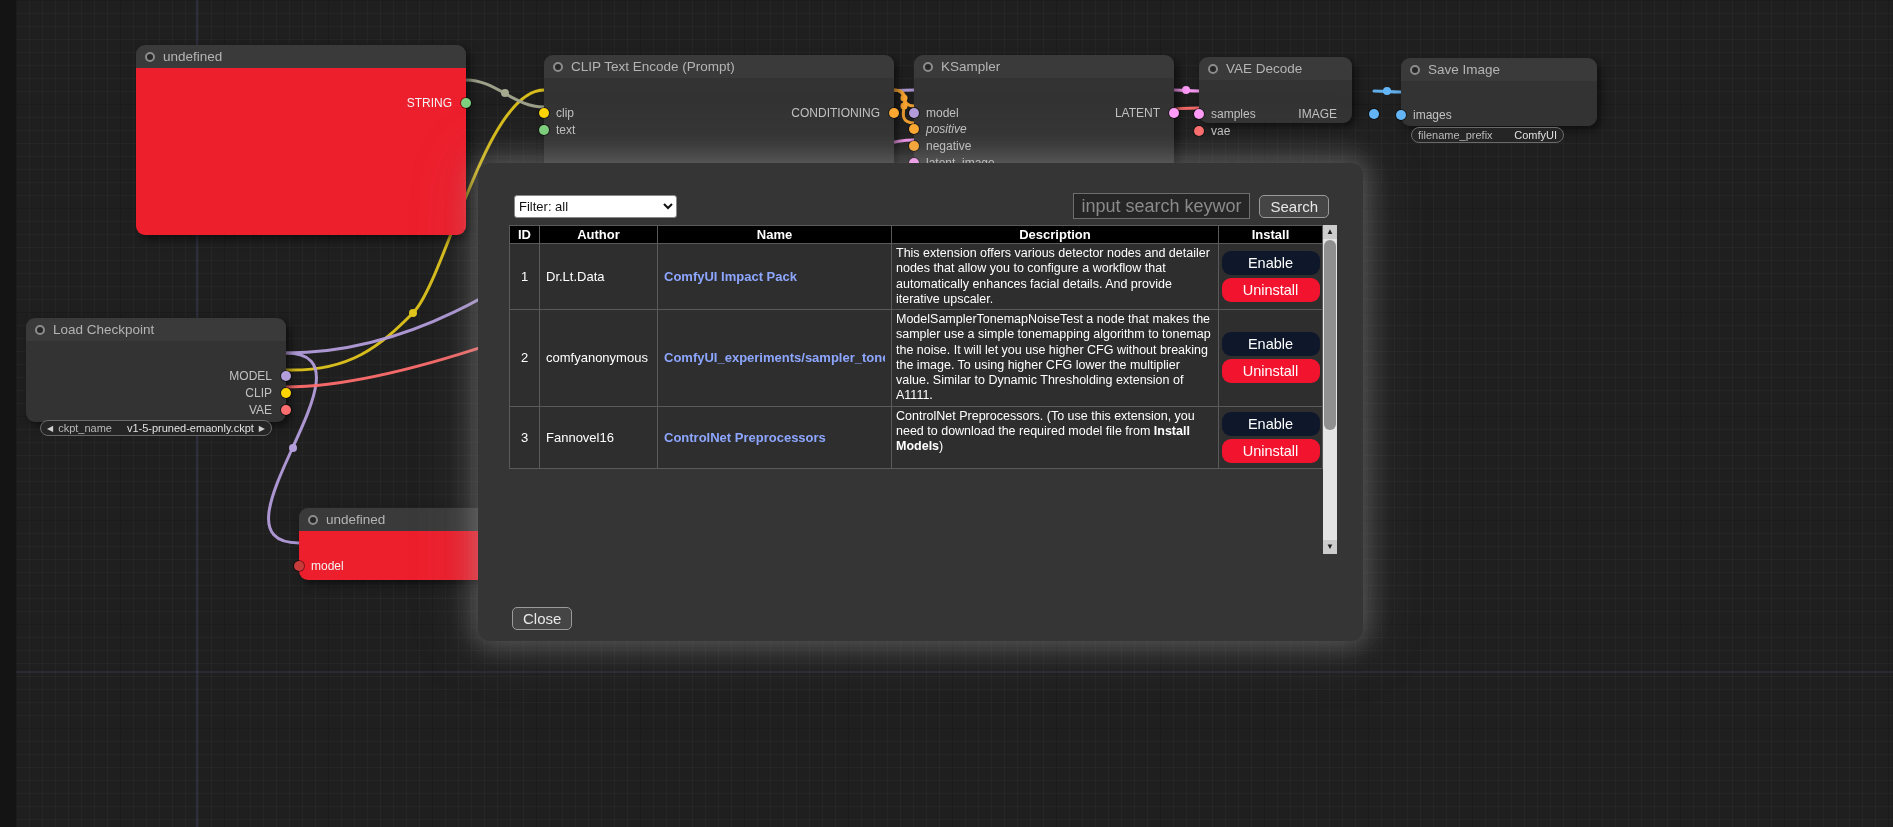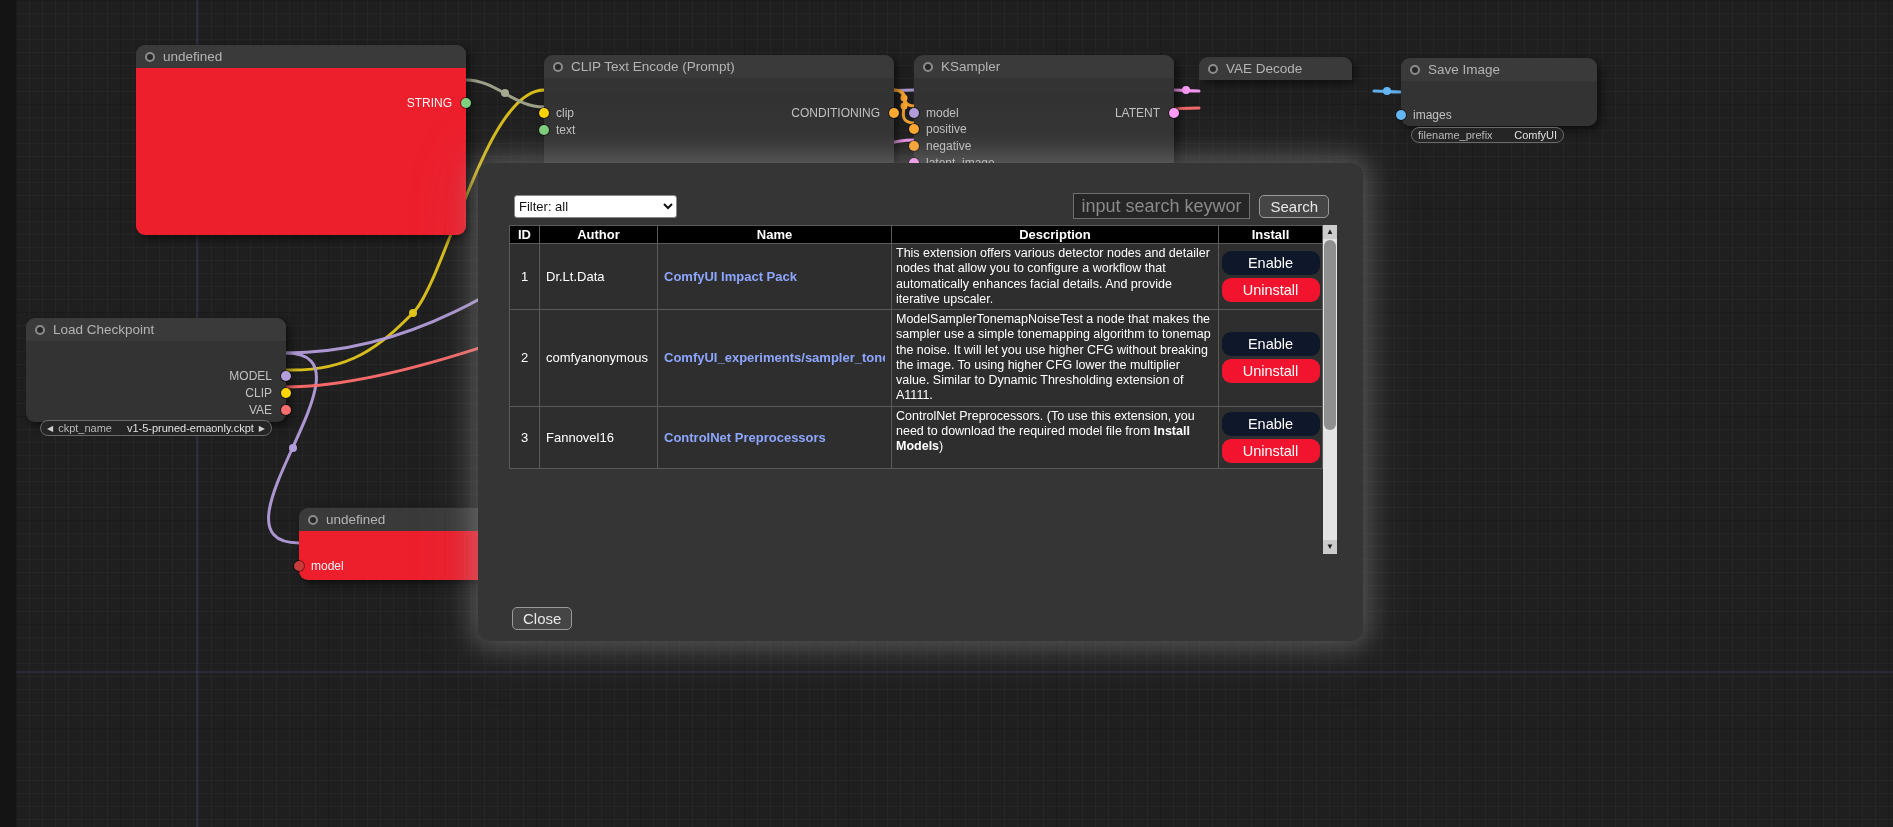--- a/index.html
+++ b/index.html
@@ -117,40 +117,48 @@
 
   <div class="node" style="left:898px;top:55px;width:260px;">
     <div class="hdr">
       <span class="ring"></span>
       <span>KSampler</span>
     </div>
     <div class="nbody" style="height:112px;">
       <span class="pt" style="left:-5px;top:30px;background:#b39ddb;"></span>
       <span class="slot in" style="top:29px;">model</span>
       <span class="pt" style="left:-5px;top:46px;background:#ffa931;"></span>
-      <span class="slot in" style="top:45px;">positive</span>
+      <span class="slot in" style="top:45px;font-style:italic;">positive</span>
       <span class="pt" style="left:-5px;top:63px;background:#ffa931;"></span>
       <span class="slot in" style="top:62px;">negative</span>
       <span class="pt" style="left:-5px;top:80px;background:#ff9cf9;"></span>
       <span class="slot in" style="top:79px;">latent_image</span>
       <span class="slot out" style="top:29px;">LATENT</span>
       <span class="pt" style="left:255px;top:30px;background:#ff9cf9;"></span>
       <div class="widget" style="left:12px;top:93px;width:236px;">
         <span class="warrow">◀</span>
         <span class="wlabel">seed</span>
         <span class="wvalue">156680208700286</span>
         <span class="warrow">▶</span>
       </div>
     </div>
   </div>
 
   <div class="node" style="left:1183px;top:57px;width:153px;">
     <div class="hdr">
       <span class="ring"></span>
       <span>VAE Decode</span>
+    </div>
+    <div class="nbody" style="height:43px;">
+      <span class="pt" style="left:-5px;top:29px;background:#ff9cf9;"></span>
+      <span class="slot in" style="top:28px;">samples</span>
+      <span class="pt" style="left:-5px;top:46px;background:#ff6e6e;"></span>
+      <span class="slot in" style="top:45px;">vae</span>
+      <span class="slot out" style="top:28px;right:15px;">IMAGE</span>
+      <span class="pt" style="left:170px;top:29px;background:#64b5f6;"></span>
     </div>
   </div>
 
   <div class="node" style="left:1385px;top:58px;width:196px;">
     <div class="hdr">
       <span class="ring"></span>
       <span>Save Image</span>
     </div>
     <div class="nbody" style="height:45px;">
       <span class="pt" style="left:-5px;top:29px;background:#64b5f6;"></span>

